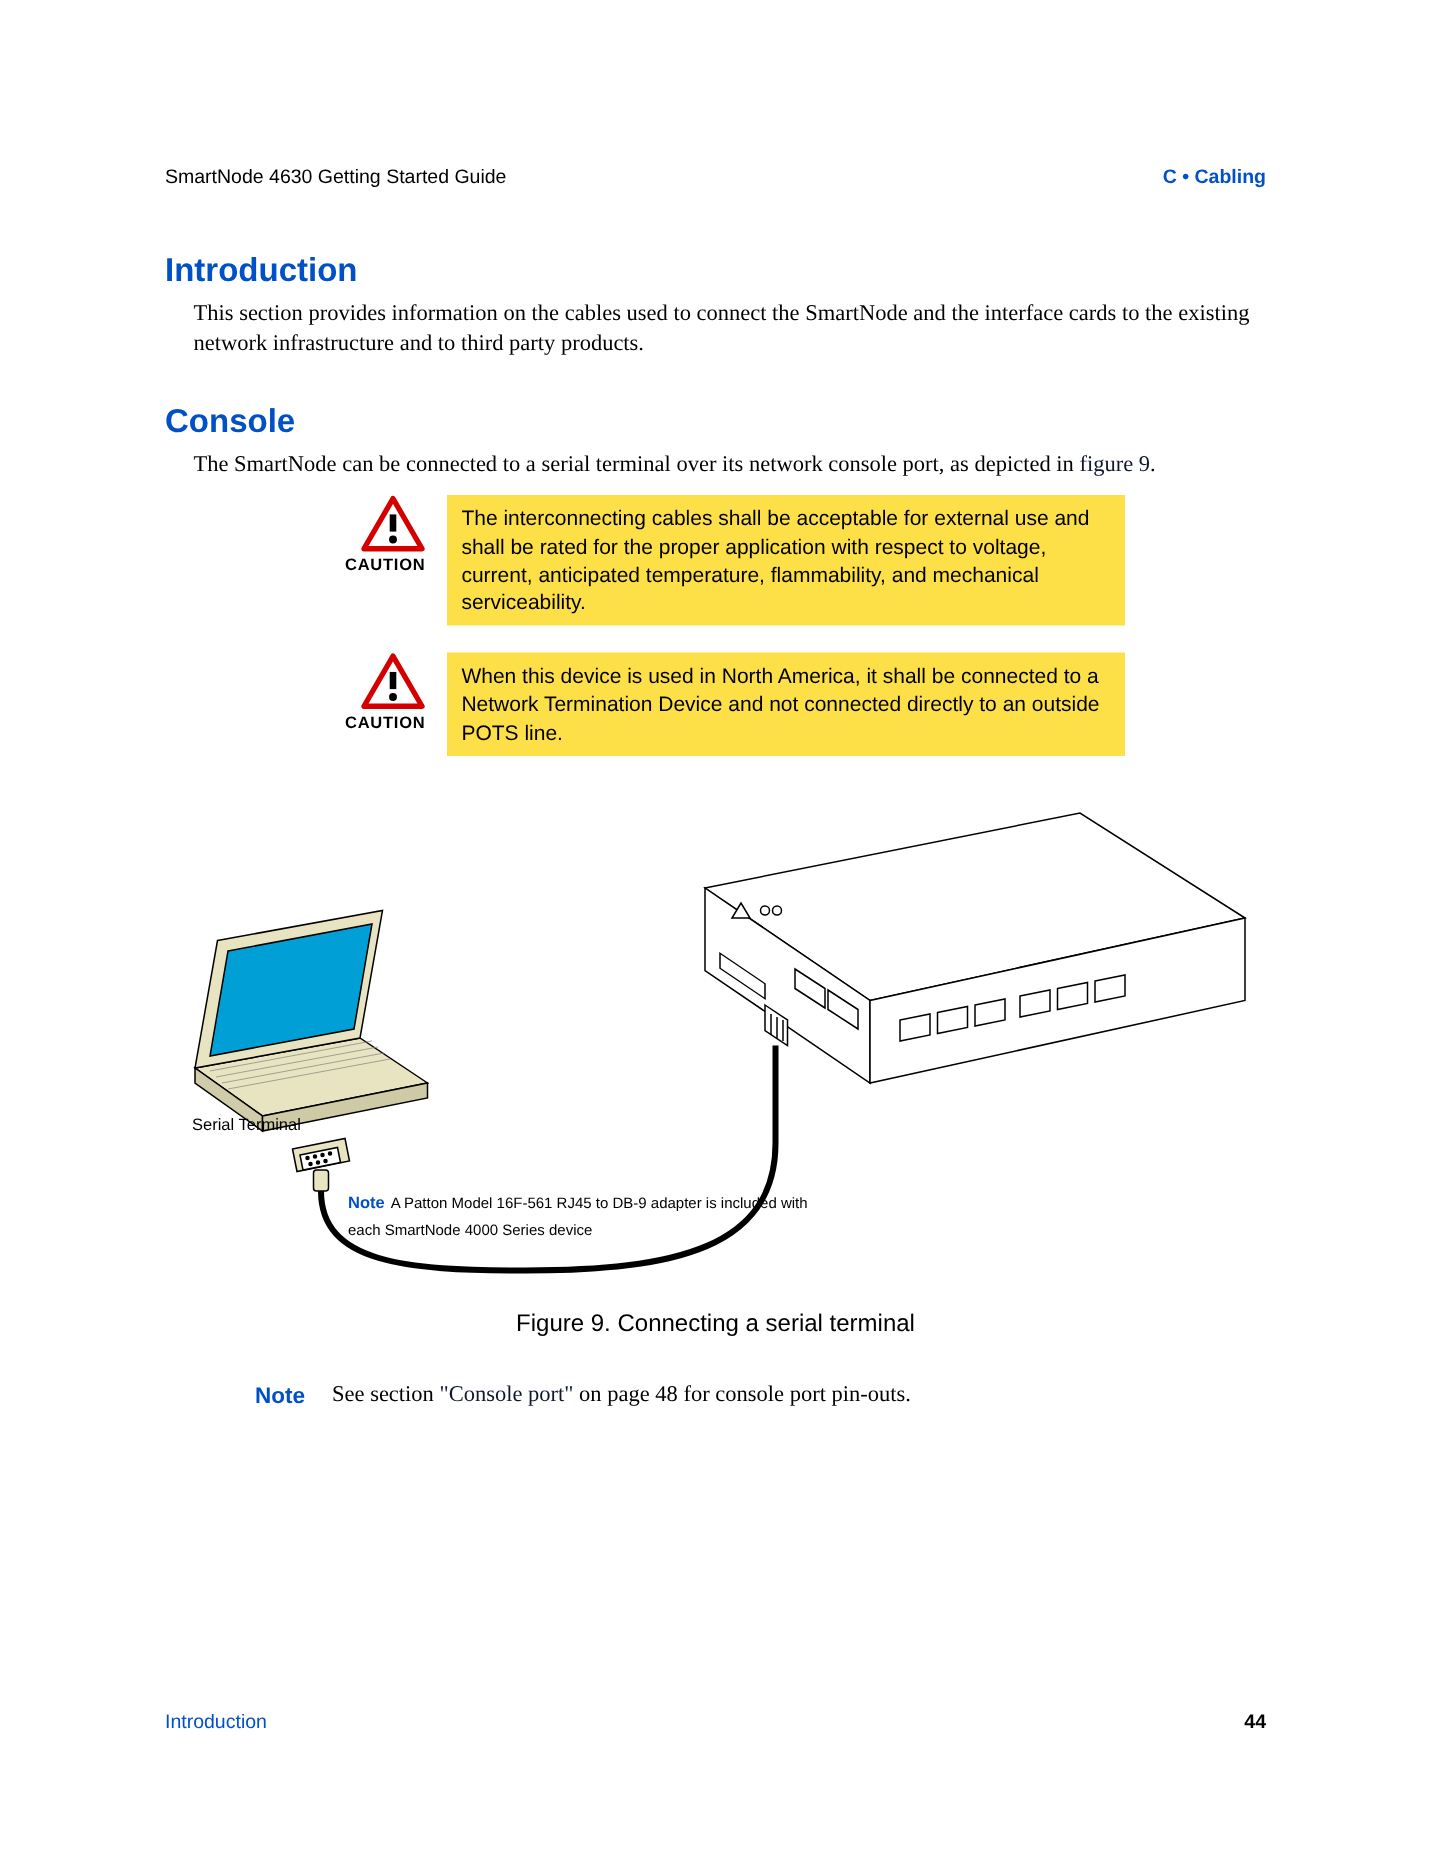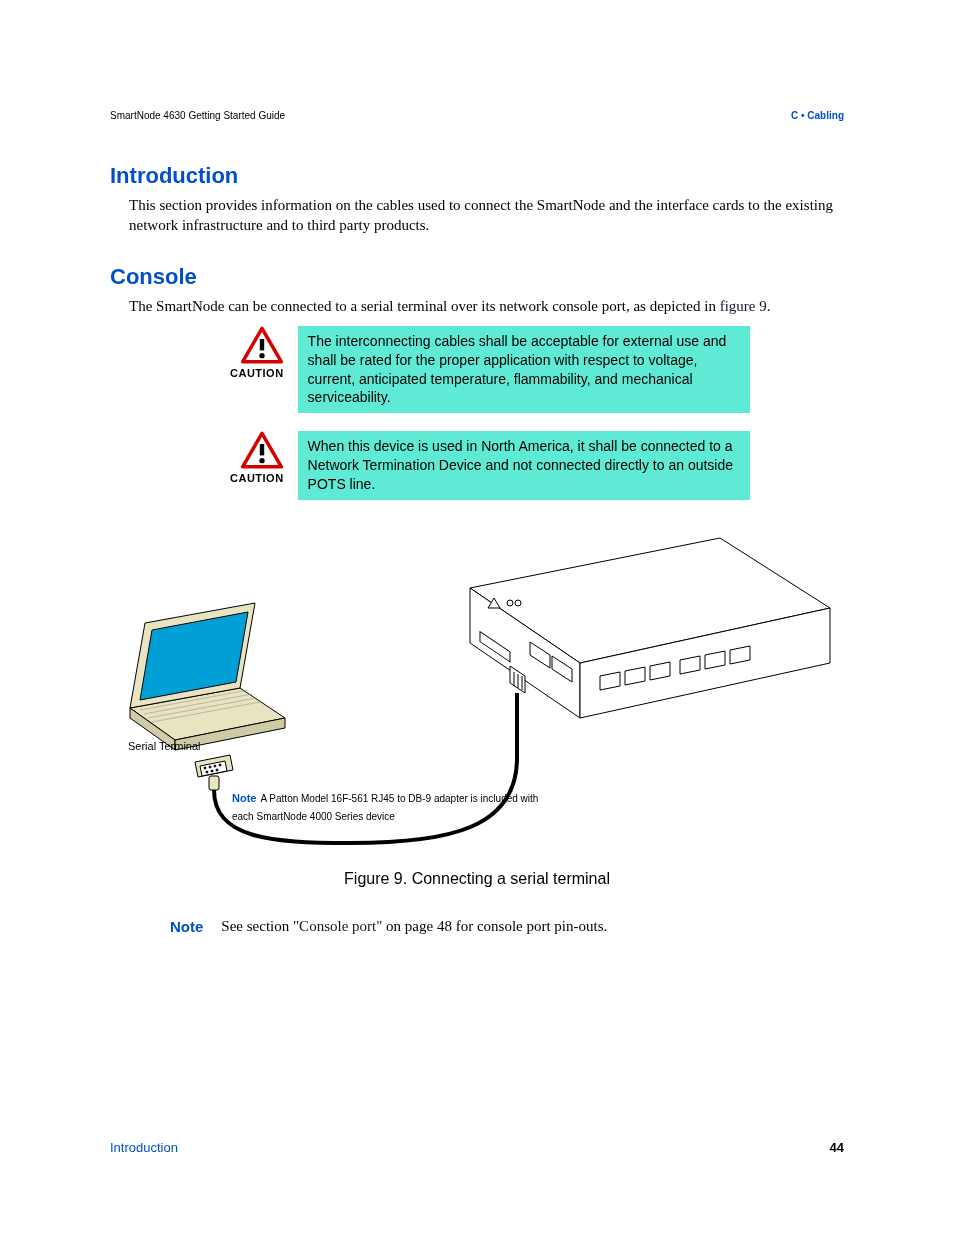--- a/index.html
+++ b/index.html
@@ -14,21 +14,21 @@
     .page {
       padding: 110px 110px 40px 110px;
       width: 100%;
       height: 100%;
       position: relative;
     }
     .header-row {
       display: flex;
       justify-content: space-between;
       font-family: Arial, Helvetica, sans-serif;
-      font-size: 10px;
+      font-size: 13px;
       margin-bottom: 42px;
     }
     .header-left { color: #000; }
     .header-right { color: #0050c8; font-weight: bold; }
     h2.section {
       font-family: Arial, Helvetica, sans-serif;
       font-weight: bold;
       color: #0050c8;
       font-size: 22px;
       margin-bottom: 6px;
@@ -55,21 +55,21 @@
     }
     .caution-icon svg { width: 44px; height: 40px; }
     .caution-label {
       font-family: Arial, Helvetica, sans-serif;
       font-size: 11px;
       font-weight: bold;
       letter-spacing: 0.5px;
       margin-top: 1px;
     }
     .caution-text {
-      background: #5eead4;
+      background: #fde047;
       padding: 6px 10px;
       font-family: Arial, Helvetica, sans-serif;
       font-size: 14px;
       line-height: 1.35;
       flex: 1;
     }
     .figure-area {
       margin: 10px 0 12px 0;
       position: relative;
       height: 340px;

